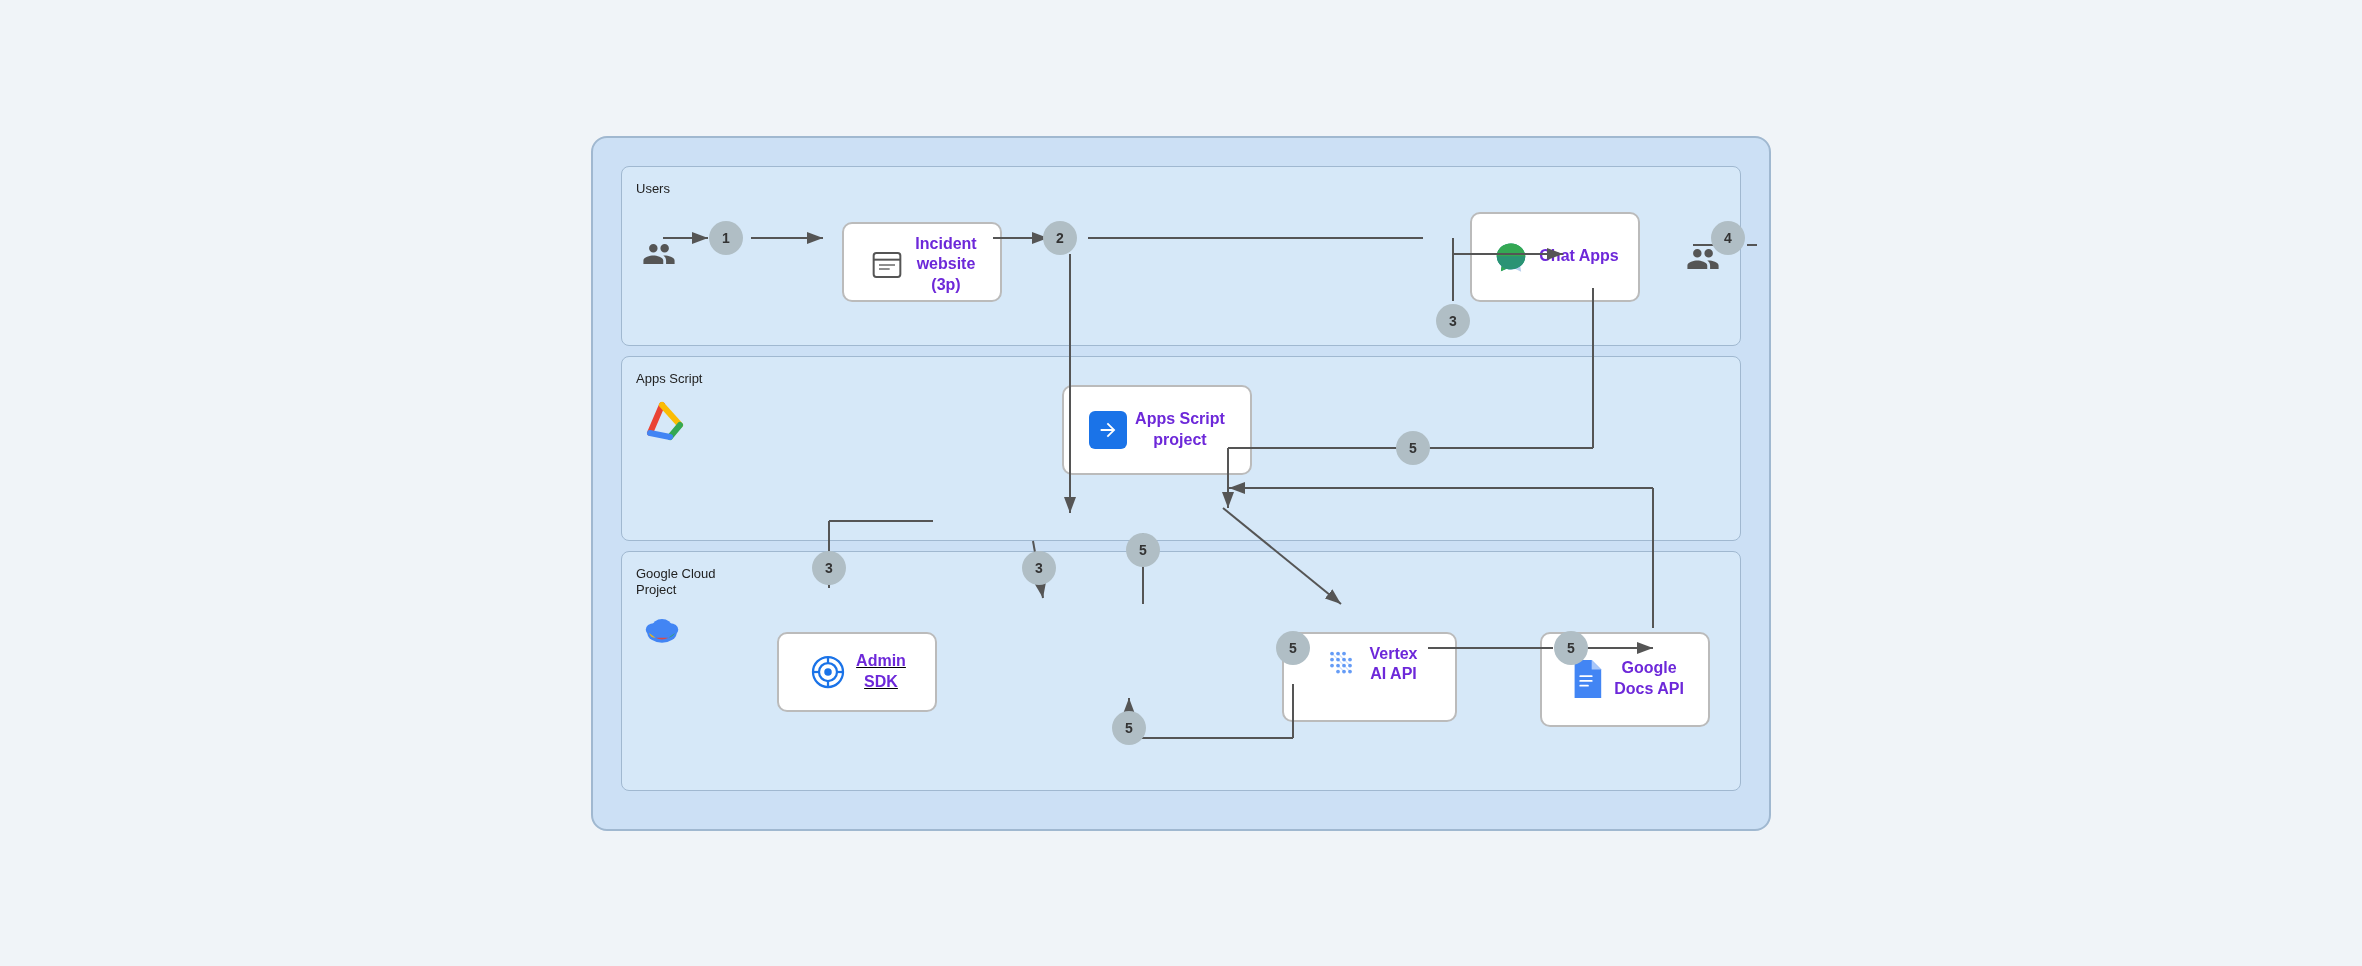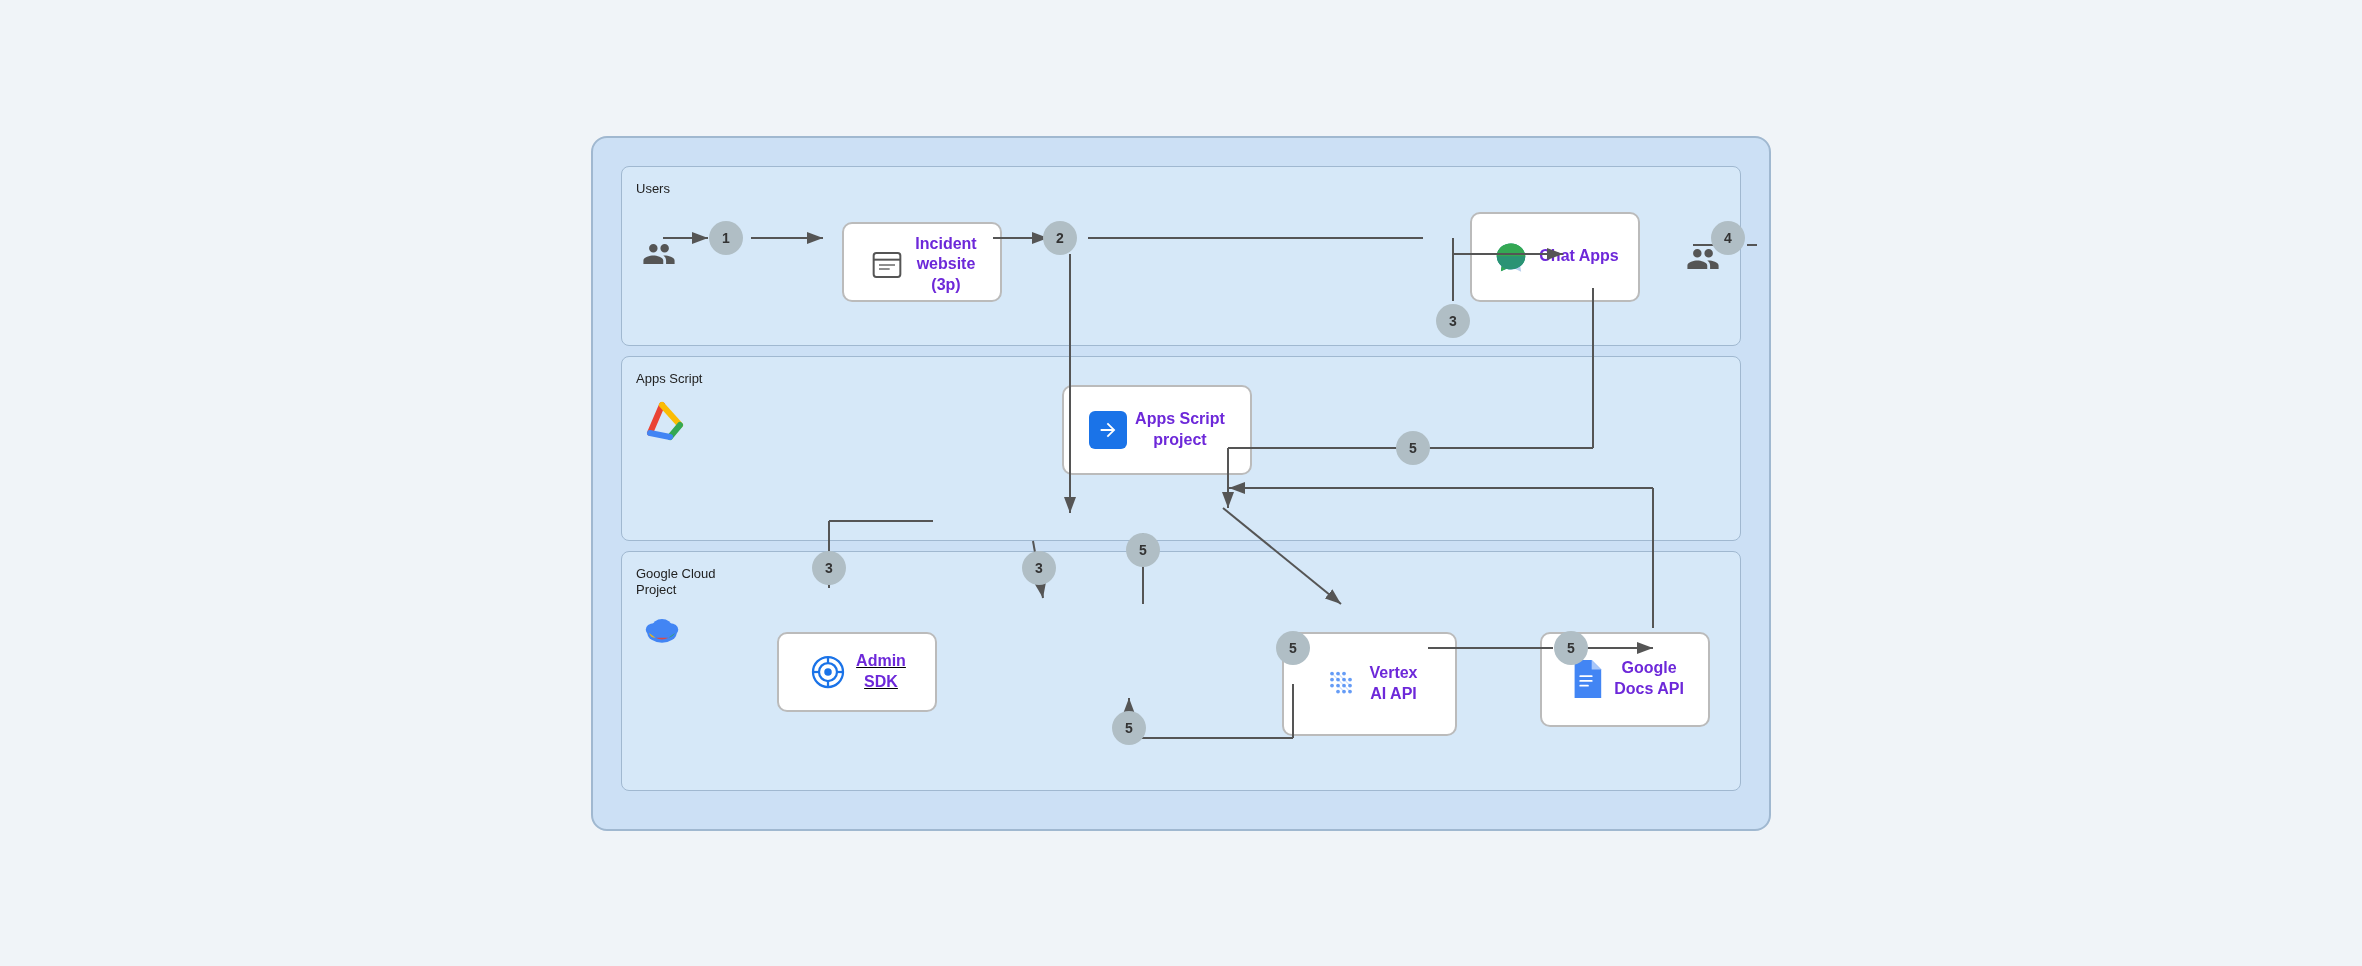--- a/index.html
+++ b/index.html
@@ -198,21 +198,21 @@
           <line x1="24" y1="4" x2="24" y2="12" stroke="#1a73e8" stroke-width="3"></line>
           <line x1="24" y1="36" x2="24" y2="44" stroke="#1a73e8" stroke-width="3"></line>
           <line x1="4" y1="24" x2="12" y2="24" stroke="#1a73e8" stroke-width="3"></line>
           <line x1="36" y1="24" x2="44" y2="24" stroke="#1a73e8" stroke-width="3"></line>
         </svg>
       </div>
       <div class="node-label">Admin<br>SDK</div>
     </div>
 
 
-    <div class="node-box" style="left:660px; top:80px; width:175px; height:104px; align-items:center; justify-content:center;">
+    <div class="node-box" style="left:660px; top:80px; width:175px; height:90px; align-items:flex-start; justify-content:center;">
       <div class="icon-wrap">
 
         <svg width="36" height="36" viewBox="0 0 48 48">
           <rect width="48" height="48" rx="0" fill="none"></rect>
 
           <g fill="#4285F4" opacity="0.8">
             <circle cx="12" cy="10" r="2.5"></circle>
               <circle cx="20" cy="10" r="2.5"></circle>
               <circle cx="28" cy="10" r="2.5"></circle>
             <circle cx="12" cy="18" r="2.5"></circle>

